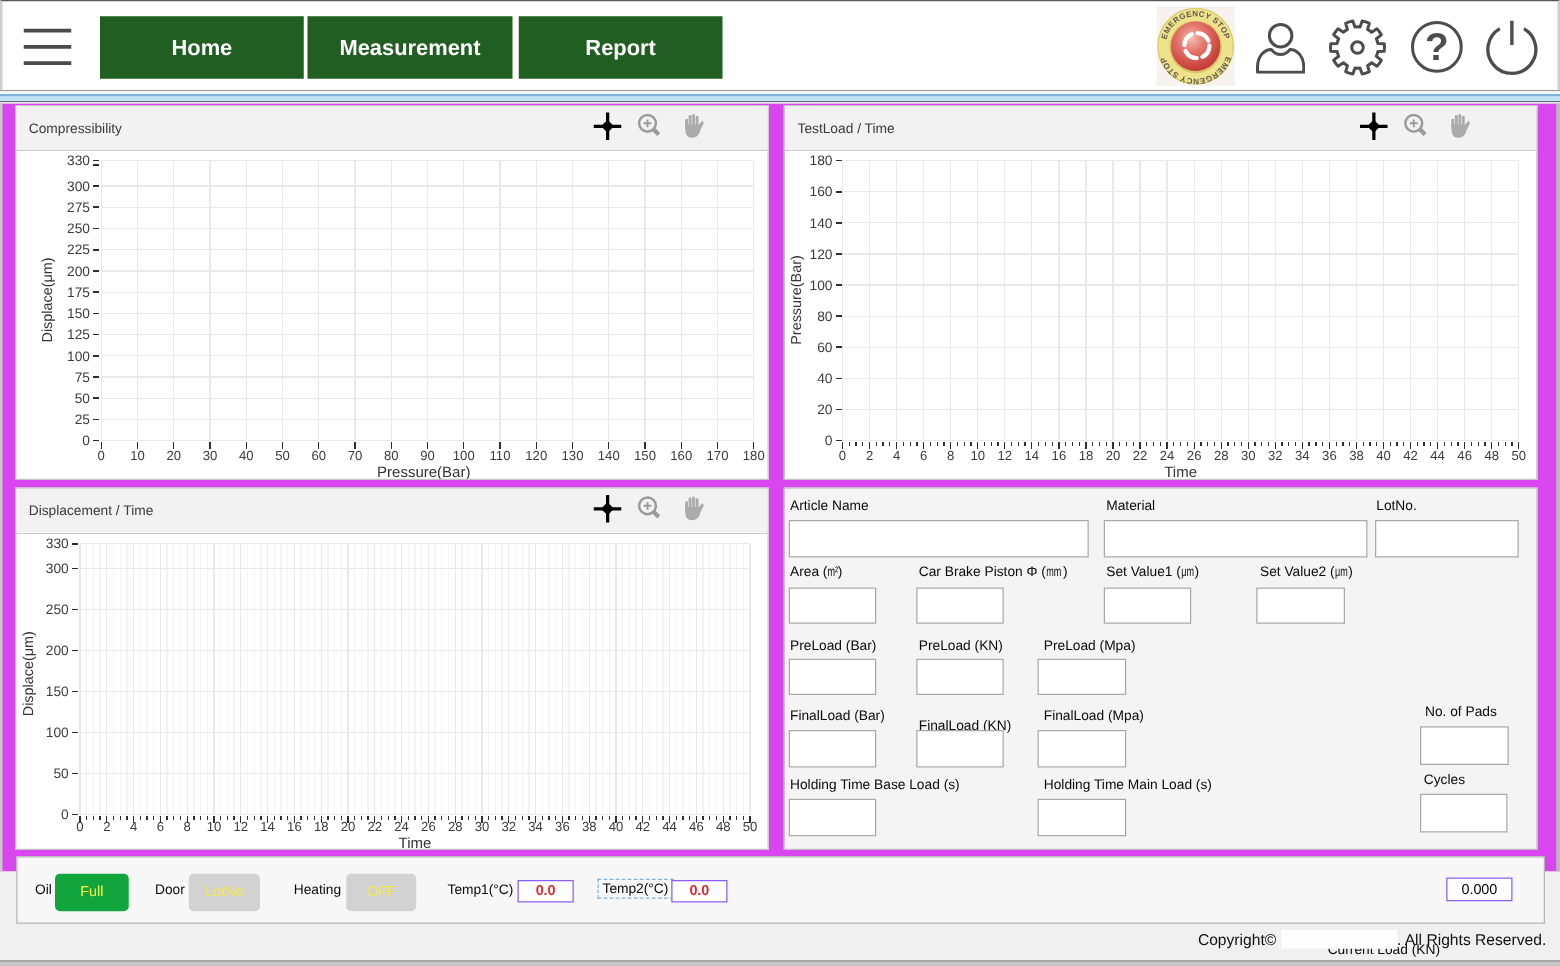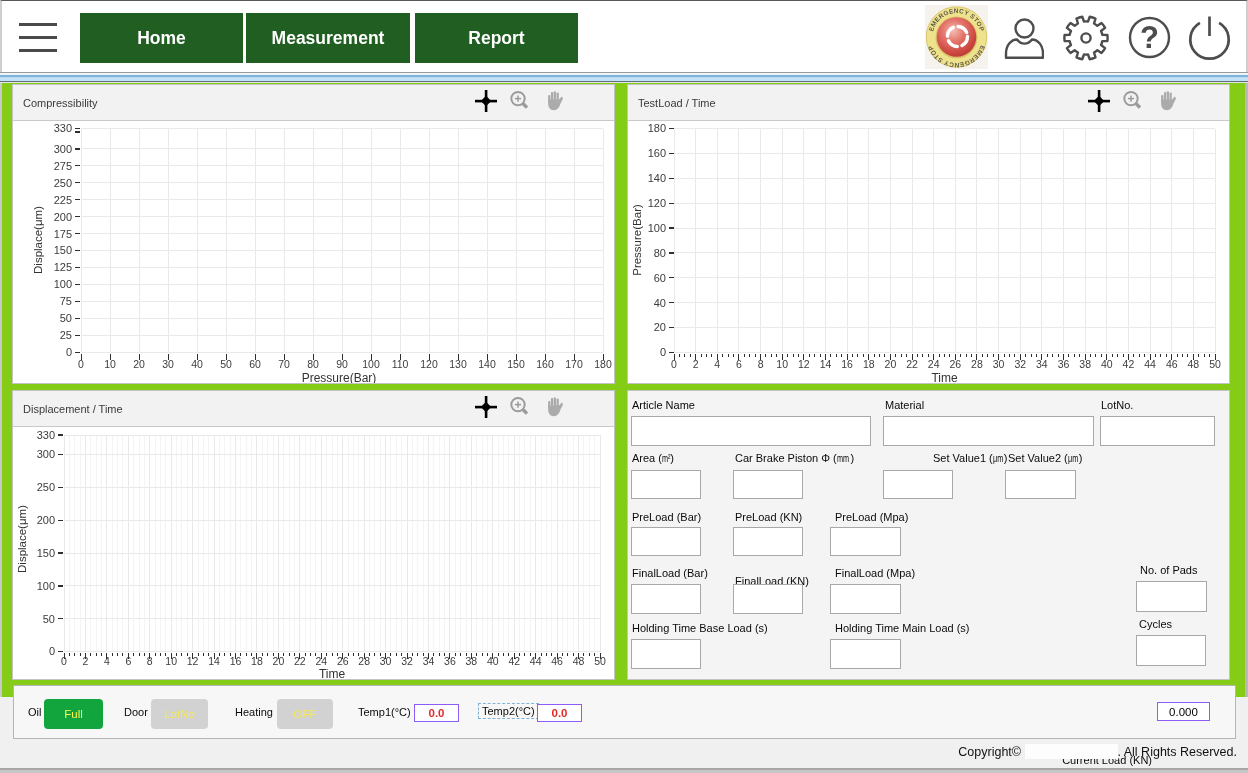--- a/index.html
+++ b/index.html
@@ -6,21 +6,21 @@
 body { font-family:"Liberation Sans", sans-serif; position:relative; background:#f0f0f0; }
 .abs { position:absolute; }
 #topbar { left:0; top:0; width:1248px; height:74px; background:#fff;
   border-top:1px solid #585858; border-left:2px solid #cfcfcf; border-right:2px solid #cfcfcf; }
 .navbtn { position:absolute; top:12px; height:50px; background:#215e21; color:#fff;
   font-weight:bold; font-size:17.5px; text-align:center; line-height:50px; }
 #burger div { height:3px; background:#4a4a4a; margin-bottom:10px; }
 #splitter { left:0; top:72px; width:1248px; height:11px;
   background:linear-gradient(#9b9b9b 0 1px, #eef6fc 1px 3px, #7fb2dc 3px 4.5px,
    #b9dcf3 4.5px 5.5px, #c3e2f5 5.5px 8.5px, #5f6f7d 8.5px 10px, #e4e4e4 10px 11px); }
-#main { left:0; top:83px; width:1248px; height:614px; background:#84cc16;
+#main { left:0; top:83px; width:1248px; height:614px; background:#d946ef;
   border-left:2px solid #c9c9c9; border-right:3px solid #b9b9b9; }
 .panel { position:absolute; border:1px solid #c3c3c3; background:#fff; }
 .phead { position:absolute; left:0; top:0; right:0; height:35px; background:#f2f2f2;
   font-size:11px; color:#3a3a3a; line-height:37px; padding-left:10px; }
 .formlbl { position:absolute; font-size:11px; color:#0a0a0a; white-space:nowrap; }
 .inp { position:absolute; background:#fff; border:1px solid #a8a8a8; }
 .sq { display:inline-block; transform:scaleX(0.66); transform-origin:0 50%; margin-right:-4.6px; }
 #botbar { left:11px; top:602px; width:1223px; height:54px; background:#f7f7f7;
   border:1px solid #b5b5b5; }
 .blbl { position:absolute; font-size:11px; color:#0a0a0a; top:20px; white-space:nowrap; }
@@ -749,21 +749,21 @@
     <div class="inp" style="left:3px;top:25px;width:240px;height:30px;"></div>
     <div class="formlbl" style="left:257px;top:8px;">Material</div>
     <div class="inp" style="left:255px;top:25px;width:211px;height:30px;"></div>
     <div class="formlbl" style="left:473px;top:8px;">LotNo.</div>
     <div class="inp" style="left:472px;top:25px;width:115px;height:30px;"></div>
 
     <div class="formlbl" style="left:4px;top:61px;">Area (<span class="sq">m²</span>)</div>
     <div class="inp" style="left:3px;top:79px;width:70px;height:29px;"></div>
     <div class="formlbl" style="left:107px;top:61px;">Car Brake Piston Φ (<span class="sq">mm</span>)</div>
     <div class="inp" style="left:105px;top:79px;width:70px;height:29px;"></div>
-    <div class="formlbl" style="left:257px;top:61px;margin-left:48px;">Set Value1 (<span class="sq">μm</span>)</div>
+    <div class="formlbl" style="left:257px;top:61px;">Set Value1 (<span class="sq">μm</span>)</div>
     <div class="inp" style="left:255px;top:79px;width:70px;height:29px;"></div>
     <div class="formlbl" style="left:380px;top:61px;">Set Value2 (<span class="sq">μm</span>)</div>
     <div class="inp" style="left:377px;top:79px;width:71px;height:29px;"></div>
 
     <div class="formlbl" style="left:4px;top:120px;">PreLoad (Bar)</div>
     <div class="inp" style="left:3px;top:136px;width:70px;height:29px;"></div>
     <div class="formlbl" style="left:107px;top:120px;">PreLoad (KN)</div>
     <div class="inp" style="left:105px;top:136px;width:70px;height:29px;"></div>
     <div class="formlbl" style="left:207px;top:120px;">PreLoad (Mpa)</div>
     <div class="inp" style="left:202px;top:136px;width:71px;height:29px;"></div>

